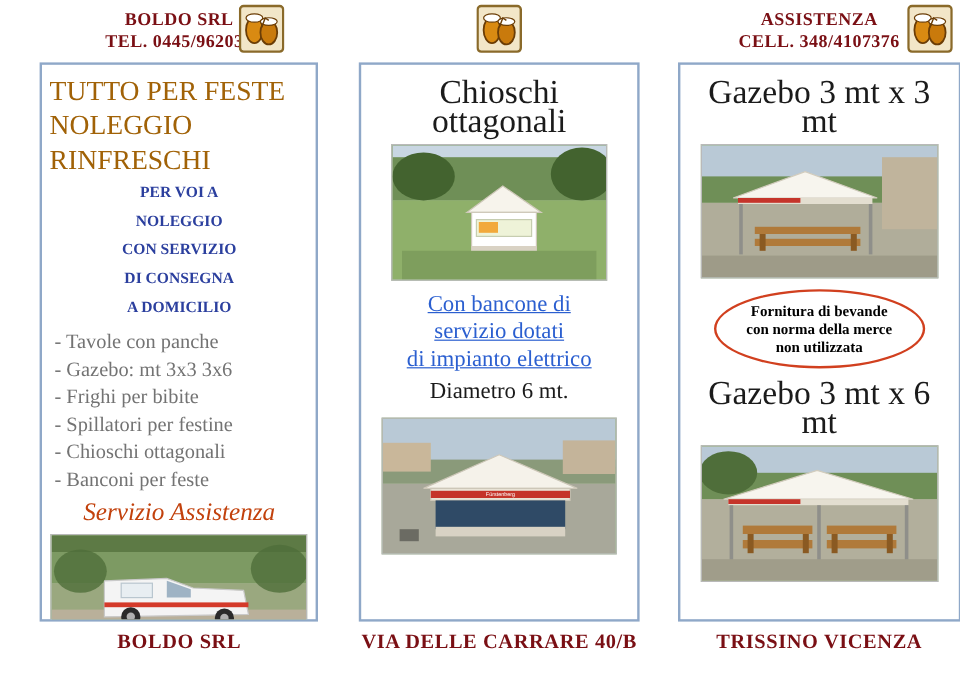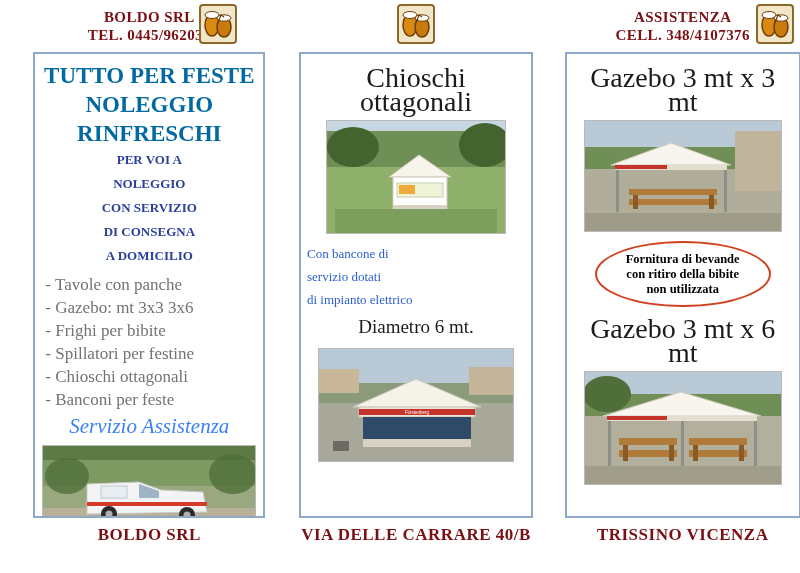--- a/index.html
+++ b/index.html
@@ -71,23 +71,22 @@
     box-sizing: border-box;
     padding: 6px 6px 8px 6px;
     height: 466px;
     overflow: hidden;
   }
   .panel.mid { width: 234px; }
   .panel.right { width: 236px; }
 
   
   .big-red {
-    color: #0369a1;
-    font-weight: bold;
-    text-align: center;
+    color: #a16207;
+    font-weight: normal;
     font-size: 23px;
     line-height: 27px;
     margin-top: 2px;
   }
   .blue-block {
     color: #2b3f9e;
     font-weight: bold;
     text-align: center;
     font-size: 13px;
     line-height: 22px;
@@ -95,21 +94,21 @@
   }
   .bullets {
     margin-top: 6px;
     color: #737373;
     font-size: 17px;
     line-height: 23px;
     padding-left: 4px;
   }
   .bullets div { white-space: nowrap; }
   .script {
-    color: #3b82f6;
+    color: #c2410c;
     font-style: italic;
     font-size: 21px;
     text-align: center;
     margin-top: 3px;
     font-family: "Liberation Serif", serif;
   }
 
   
   .photo {
     position: relative;
@@ -123,23 +122,25 @@
   
   .title-dark {
     color: #1b1b1b;
     text-align: center;
     font-size: 28px;
     line-height: 24px;
     margin-top: 6px;
   }
   .blue-para {
     color: #2b5fd0;
-    font-size: 13px;
+    text-align: center;
+    font-size: 19px;
     line-height: 23px;
     margin-top: 8px;
+    text-decoration: underline;
   }
   .dark-para {
     color: #1b1b1b;
     text-align: center;
     font-size: 19px;
     line-height: 23px;
     margin-top: 4px;
   }
 
   
@@ -338,21 +339,21 @@
               <rect x="44" y="78" width="88" height="6" fill="#b07a3a"></rect>
               <rect x="48" y="74" width="5" height="14" fill="#8a5a22"></rect>
               <rect x="124" y="74" width="5" height="14" fill="#8a5a22"></rect>
             </g>
             <rect x="0" y="92" width="196" height="18" fill="#9e9b88"></rect>
           </svg>
         </div>
 
         <div class="oval">
           <div>Fornitura di bevande</div>
-          <div>con ritiro della bibite</div>
+          <div>con norma della merce</div>
           <div>non utilizzata</div>
         </div>
 
         <div class="title-dark" style="margin-top:10px;">Gazebo 3 mt x 6 mt</div>
 
         <div class="photo" style="width:196px;height:112px;">
           <svg width="196" height="112" viewBox="0 0 196 112">
             <rect x="0" y="0" width="196" height="30" fill="#b9c9d6"></rect>
             <rect x="0" y="22" width="196" height="22" fill="#6f8f57"></rect>
             <rect x="0" y="44" width="196" height="68" fill="#b2af9c"></rect>

